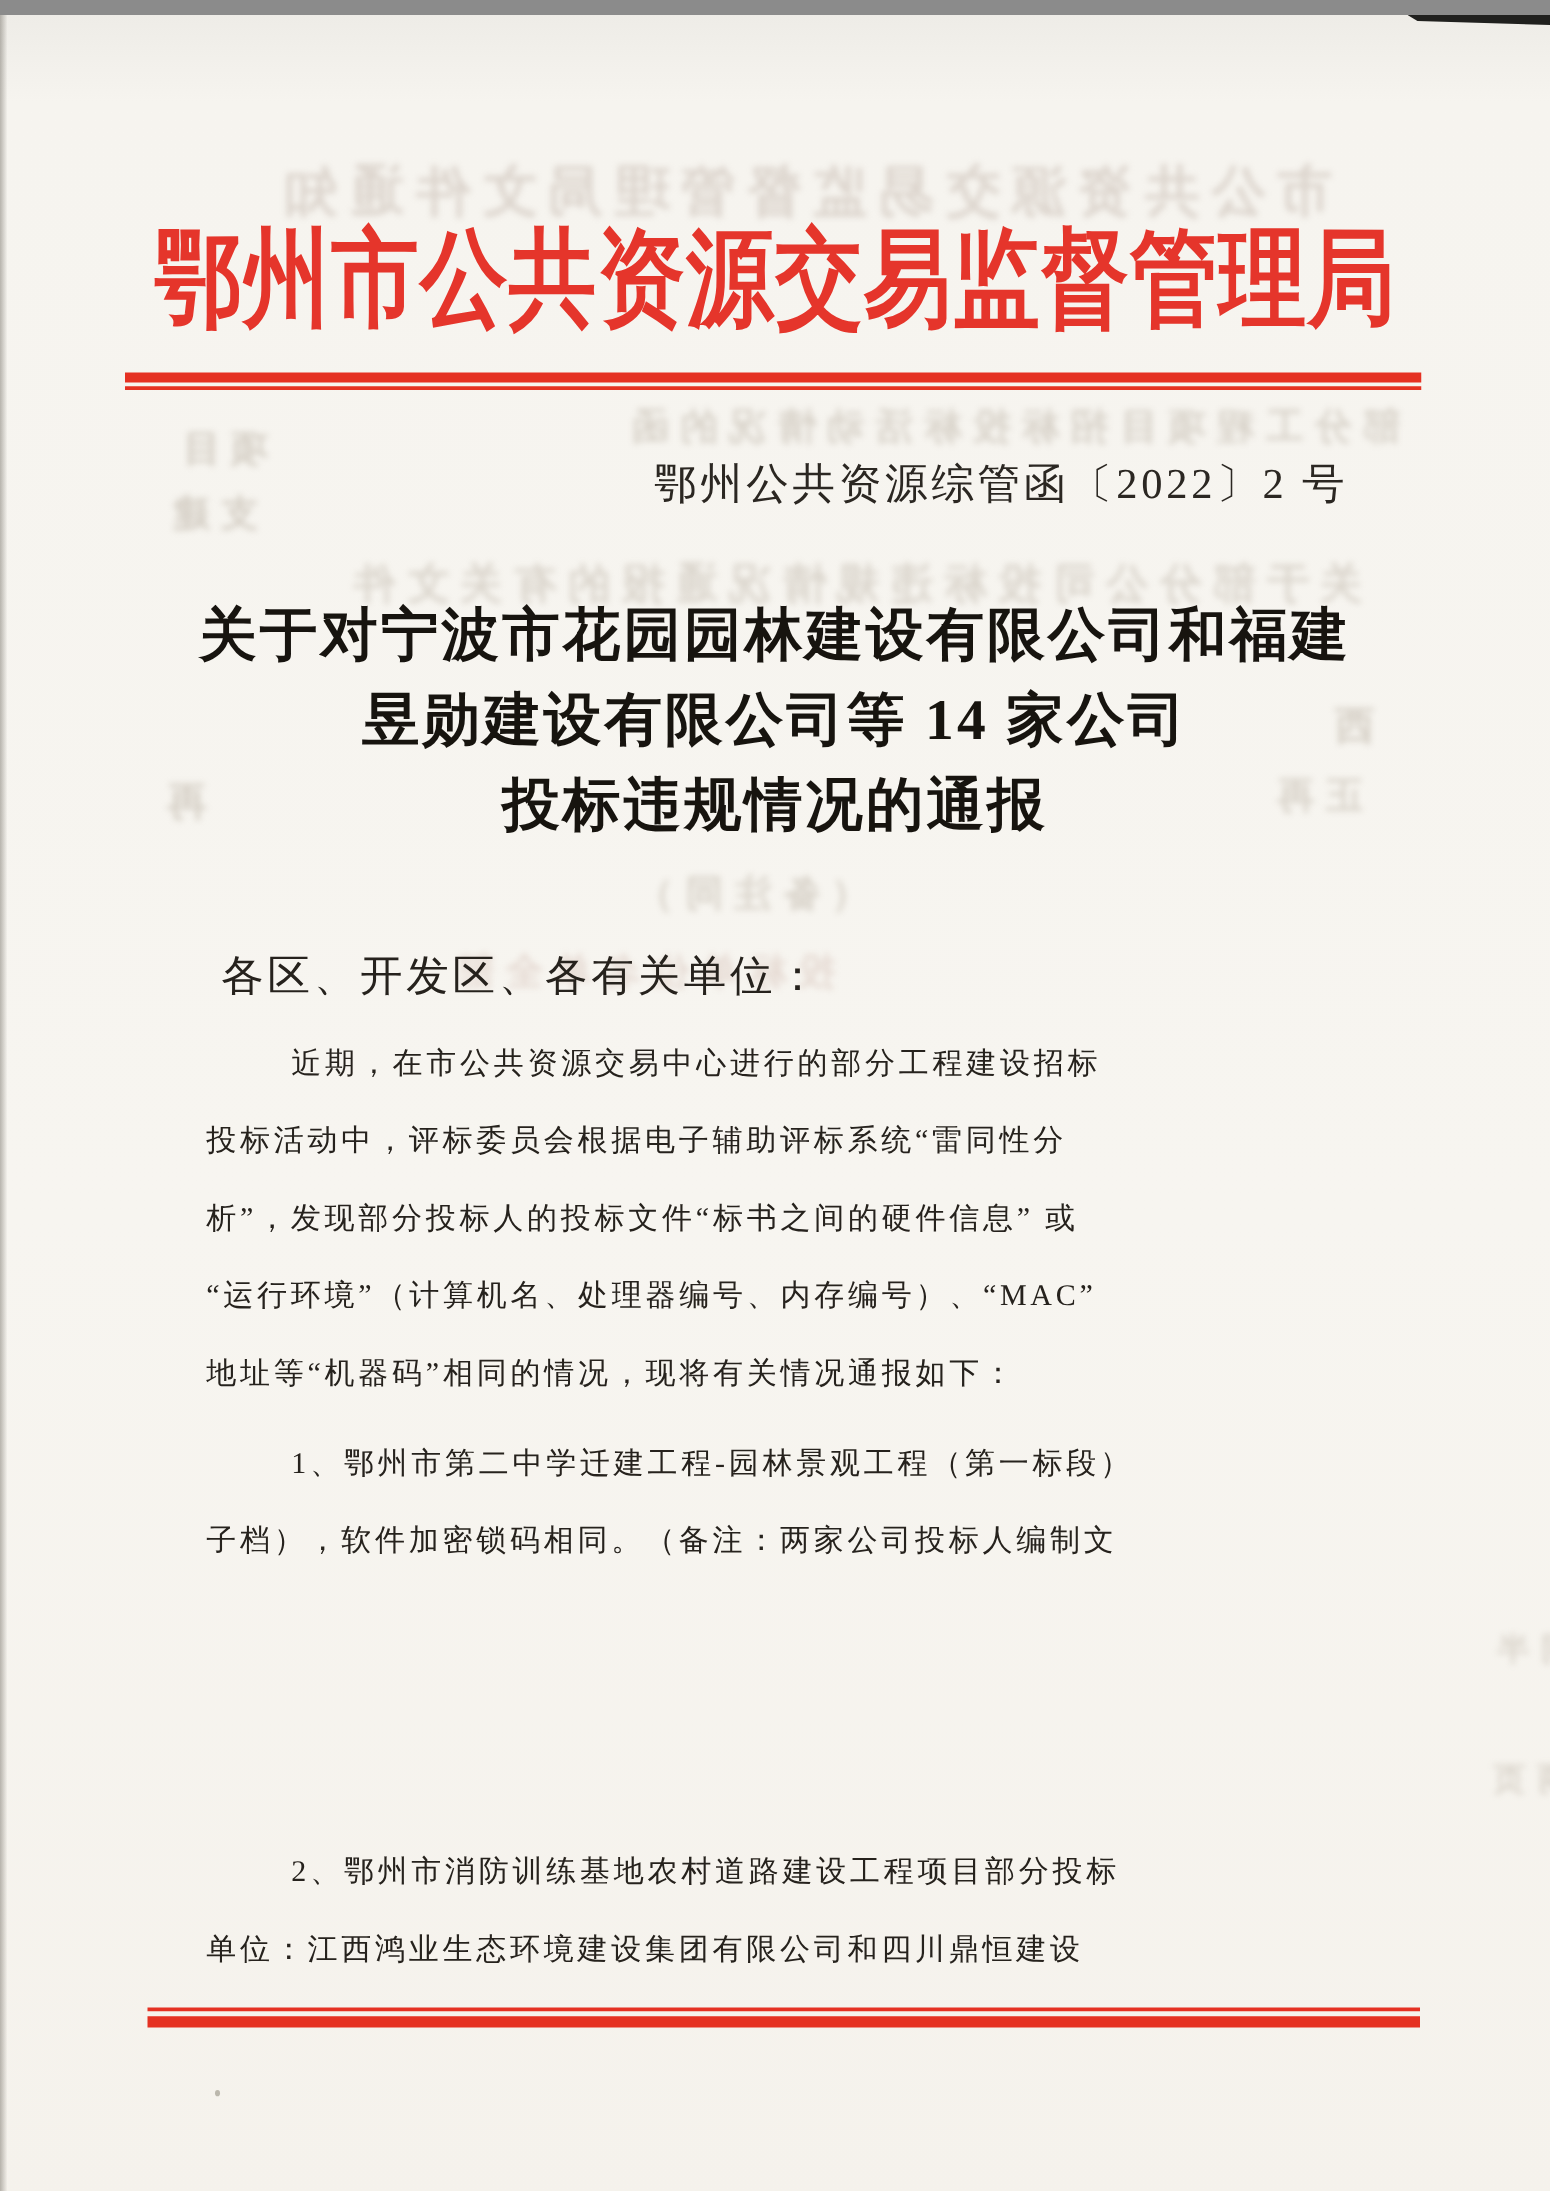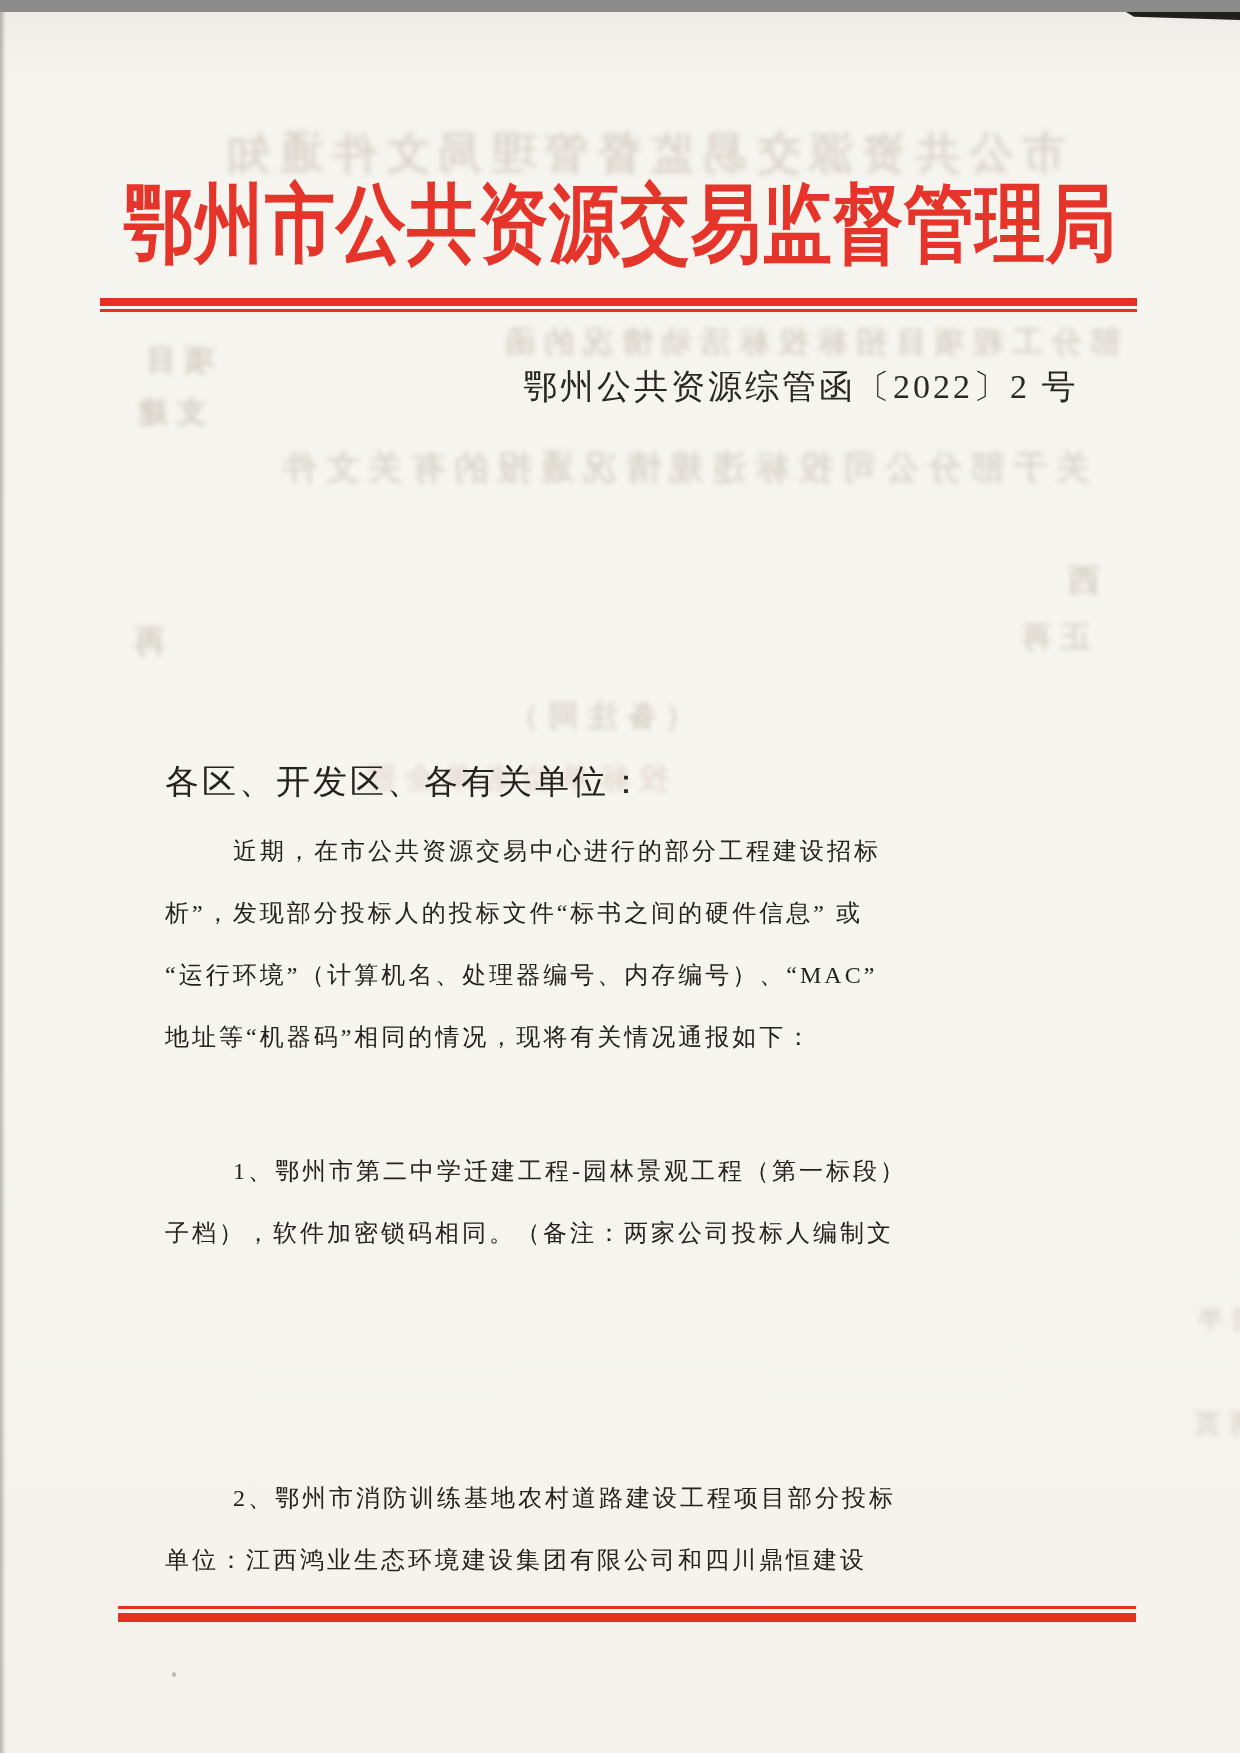--- a/index.html
+++ b/index.html
@@ -32,21 +32,21 @@
   .rule-top{position:absolute;top:286px;left:100px;width:1037px;}
   .rule-top .thick{height:8px;background:#e53122;}
   .rule-top .thin{height:3px;background:#e53122;margin-top:3px;}
 
   .doc-no{position:absolute;top:352px;left:523px;white-space:nowrap;
     font-size:34px;letter-spacing:3px;color:#2b2722;}
 
   .title{position:absolute;top:462px;left:0;width:100%;text-align:center;
     font-weight:700;color:#17140f;font-size:46px;line-height:68px;letter-spacing:2.5px;}
 
-  .salutation{position:absolute;top:752px;left:165px;
+  .salutation{position:absolute;top:752px;left:177px;
     font-size:34px;letter-spacing:3px;color:#26221d;line-height:36px;white-space:nowrap;}
 
   .para{position:absolute;left:165px;width:940px;color:#26221d;}
   .bl{font-size:24px;line-height:62px;height:62px;letter-spacing:3px;white-space:nowrap;}
   .bl.ind{padding-left:68px;}
   .p1{top:808px;}
   .p2{top:1128px;}
   .p3{top:1455px;}
 
   .rule-bottom{position:absolute;top:1594px;left:118px;width:1018px;}
@@ -76,25 +76,31 @@
   <div class="ghost" style="top:1396px;left:1185px;font-size:26px;opacity:.4;">两页</div>
 
   <div class="agency">鄂州市公共资源交易监督管理局</div>
   <div class="rule-top">
     <div class="thick"></div>
     <div class="thin"></div>
   </div>
 
   <div class="doc-no">鄂州公共资源综管函〔2022〕2 号</div>
 
+  <div class="title">
+    <div>关于对宁波市花园园林建设有限公司和福建</div>
+    <div>昱勋建设有限公司等 14 家公司</div>
+    <div>投标违规情况的通报</div>
+  </div>
 
   <div class="salutation">各区、开发区、各有关单位：</div>
 
   <div class="para p1">
     <div class="bl ind">近期，在市公共资源交易中心进行的部分工程建设招标</div>
+    <div class="bl">投标活动中，评标委员会根据电子辅助评标系统“雷同性分</div>
     <div class="bl">析”，发现部分投标人的投标文件“标书之间的硬件信息” 或</div>
     <div class="bl">“运行环境”（计算机名、处理器编号、内存编号）、“MAC”</div>
     <div class="bl">地址等“机器码”相同的情况，现将有关情况通报如下：</div>
   </div>
 
   <div class="para p2">
     <div class="bl ind">1、鄂州市第二中学迁建工程-园林景观工程（第一标段）</div>
     <div class="bl">子档），软件加密锁码相同。（备注：两家公司投标人编制文</div>
   </div>
 

